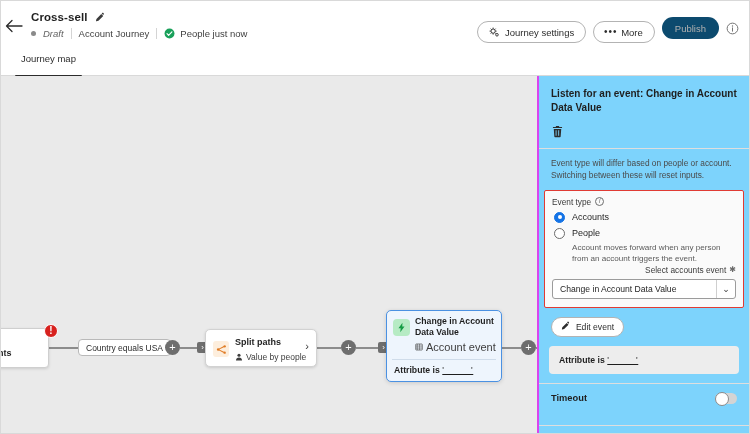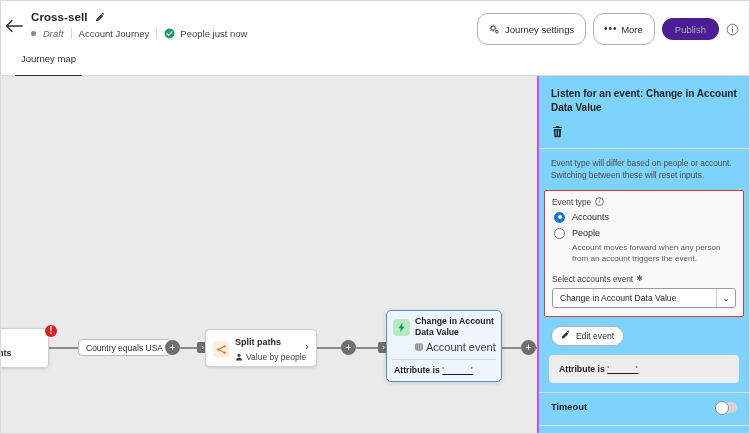--- a/index.html
+++ b/index.html
@@ -52,28 +52,29 @@
   .vsep { width: 1px; height: 11px; background: #d4d4d4; display:inline-block; }
   .meta-txt { color: #3f3f3f; font-size: 9.5px; }
   .saved-wrap { display:flex; align-items:center; gap:5px; }
   .check-ic { width: 11px; height: 11px; display:block; }
 
   .top-actions {
     position: absolute; right: 10px; top: 12px;
     display: flex; align-items: center; gap: 7px;
   }
   .btn {
-    height: 32px; border: 1px solid #b3b3b3; border-radius: 11px;
+    height: 22px; border: 1px solid #b3b3b3; border-radius: 11px;
     background: #fff; display: flex; align-items: center; gap: 5px;
     padding: 0 11px; font-size: 9.5px; color: #2c2c2c; cursor: pointer;
     white-space: nowrap;
+    margin-top: 8px;
   }
   .btn-icon { width:11px; height:11px; display:flex; align-items:center; justify-content:center; }
   .btn-disabled {
-    height: 22px; border-radius: 11px; background: #4c1d95;
+    height: 22px; border-radius: 11px; background: #0c4a6e;
     display:flex; align-items:center; padding: 0 13px;
     font-size: 9.5px; color: #b0b0b0; cursor: default; border: none;
   }
   .info-ic { width:13px; height:13px; color:#707070; cursor:pointer; display:block; }
   .dots-ic { letter-spacing: 1px; font-size: 10px; line-height: 1; color:#2c2c2c; }
 
   
   .tabbar {
     height: 27px; background: #fff; position: relative;
     border-bottom: 1px solid #d9d9d9;
@@ -258,22 +259,22 @@
   }
   .radio.on { border-color: #1473e6; background: #1473e6; }
   .radio.on::after {
     content: ""; width: 4px; height: 4px; border-radius: 50%; background: #fff;
   }
   .radio-lbl { font-size: 9px; color: #1f1f1f; }
   .radio-help {
     margin: 3px 0 0 20px; font-size: 8.1px; color: #5a5a5a; line-height: 1.42;
   }
   .sel-label {
-    margin-top: 9px; font-size: 8.3px; color: #3a3a3a;
-    display: flex; align-items: center; gap: 3px;
+    font-size: 8.3px; color: #3a3a3a;
+    display: flex; align-items: center; gap: 3px; justify-content: flex-end;
   }
   .req-star { color: #6b6b6b; font-size: 8px; }
   .select-box {
     margin-top: 4px; height: 20px; border: 1px solid #9b9b9b; border-radius: 3px;
     background: #fff; display: flex; align-items: center; cursor: pointer;
   }
   .select-val {
     flex: 1; padding-left: 7px; font-size: 8.6px; color: #1f1f1f;
     white-space: nowrap; overflow: hidden;
   }

